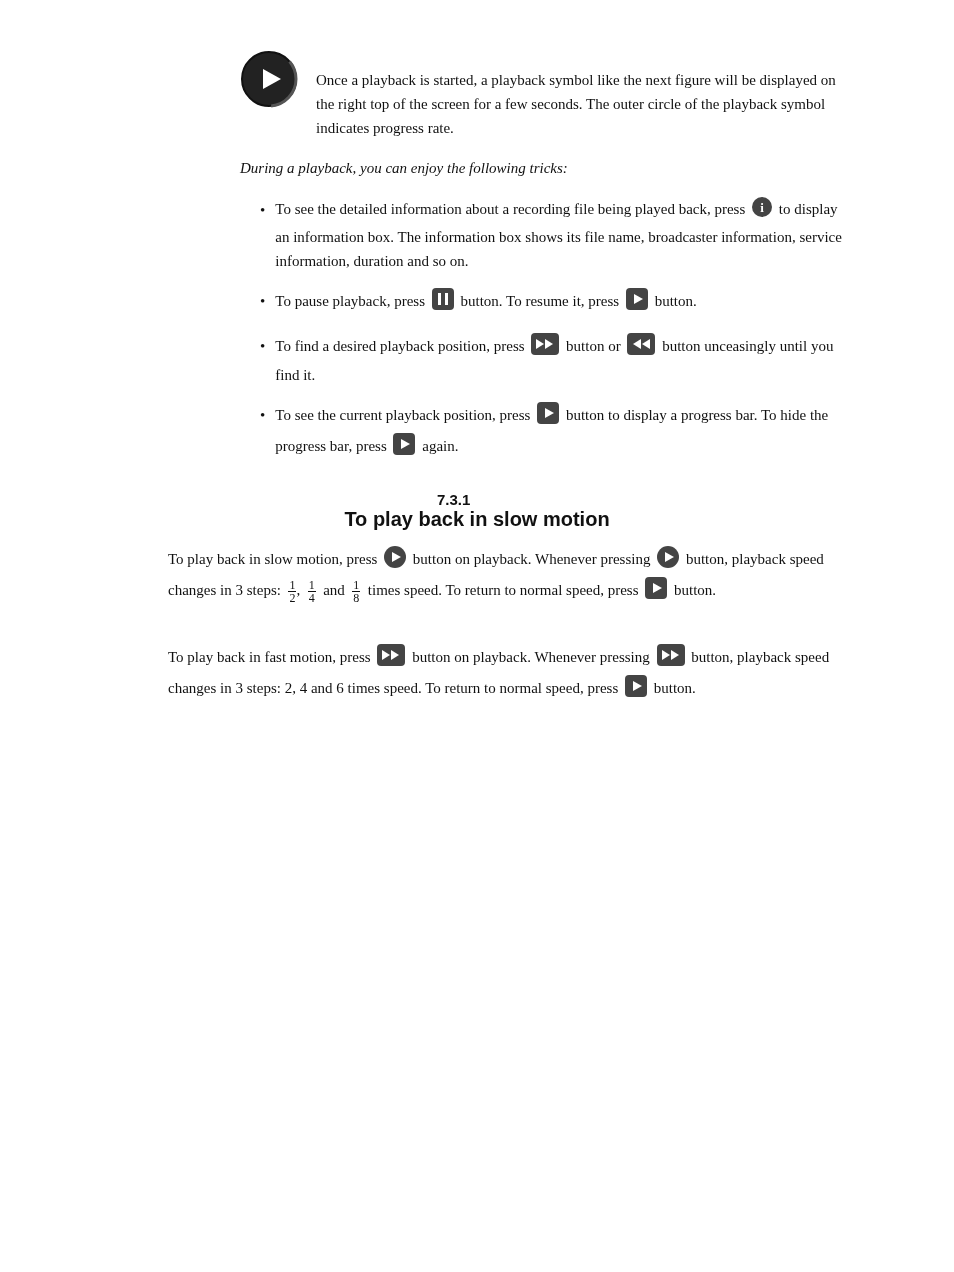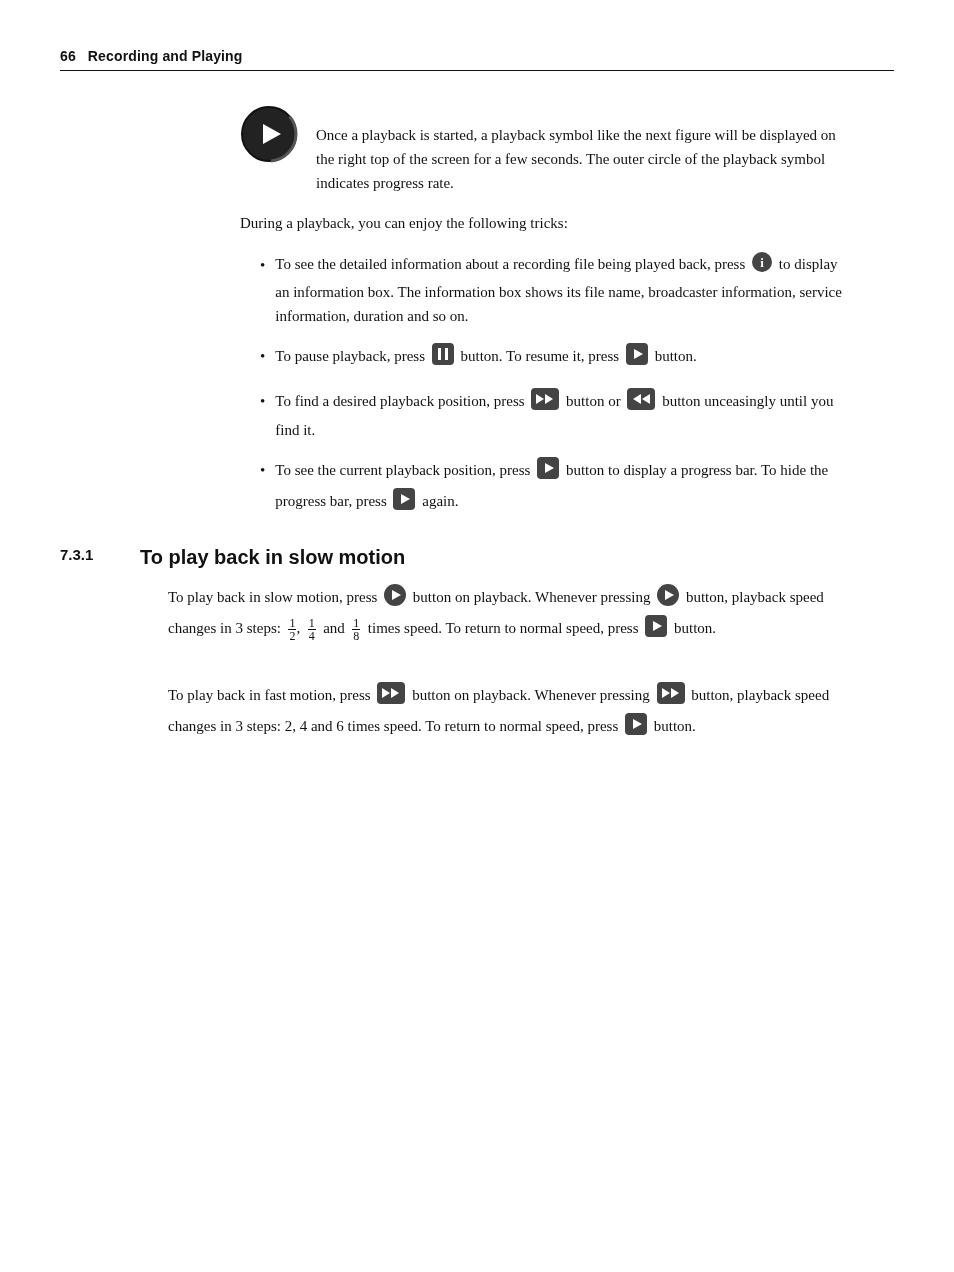--- a/index.html
+++ b/index.html
@@ -62,20 +62,21 @@
       flex: 1;
       line-height: 1.6;
       font-size: 15px;
       margin-top: 20px;
     }
 
     .full-width-text {
       line-height: 1.6;
       font-size: 15px;
       margin-bottom: 16px;
+      font-style: italic;
     }
 
     .bullet-list {
       margin-left: 20px;
       margin-bottom: 16px;
     }
 
     .bullet-item {
       display: flex;
       flex-direction: row;
@@ -102,22 +103,22 @@
       vertical-align: middle;
       margin: 0 2px;
     }
 
     .section-heading {
       font-family: Arial, sans-serif;
       font-weight: bold;
       font-size: 15px;
       margin-bottom: 14px;
       display: flex;
-      flex-direction: row;
-      align-items: flex-start;
+      flex-direction: column;
+      align-items: center;
     }
 
     .section-number {
       width: 80px;
       flex-shrink: 0;
       font-size: 15px;
     }
 
     .section-title {
       font-size: 20px;
@@ -152,24 +153,20 @@
       line-height: 1;
       padding: 0 1px;
     }
 
   </style>
 </head>
 <body>
 
 <div class="page">
 
-  <div class="page-header">
-    <span class="page-header-text">66</span>
-    <span class="page-header-text" style="margin-left: 12px;">Recording and Playing</span>
-  </div>
 
   <div class="content-block">
     <div class="intro-section">
       <div class="play-icon-container">
         
         <svg class="play-circle" viewBox="0 0 58 58" xmlns="http://www.w3.org/2000/svg">
           <circle cx="29" cy="29" r="27" fill="#222" stroke="#111" stroke-width="2"></circle>
 
           <circle cx="29" cy="29" r="27" fill="none" stroke="#555" stroke-width="3" stroke-dasharray="60 110" stroke-dashoffset="20"></circle>
           <polygon points="23,19 23,39 41,29" fill="white"></polygon>

